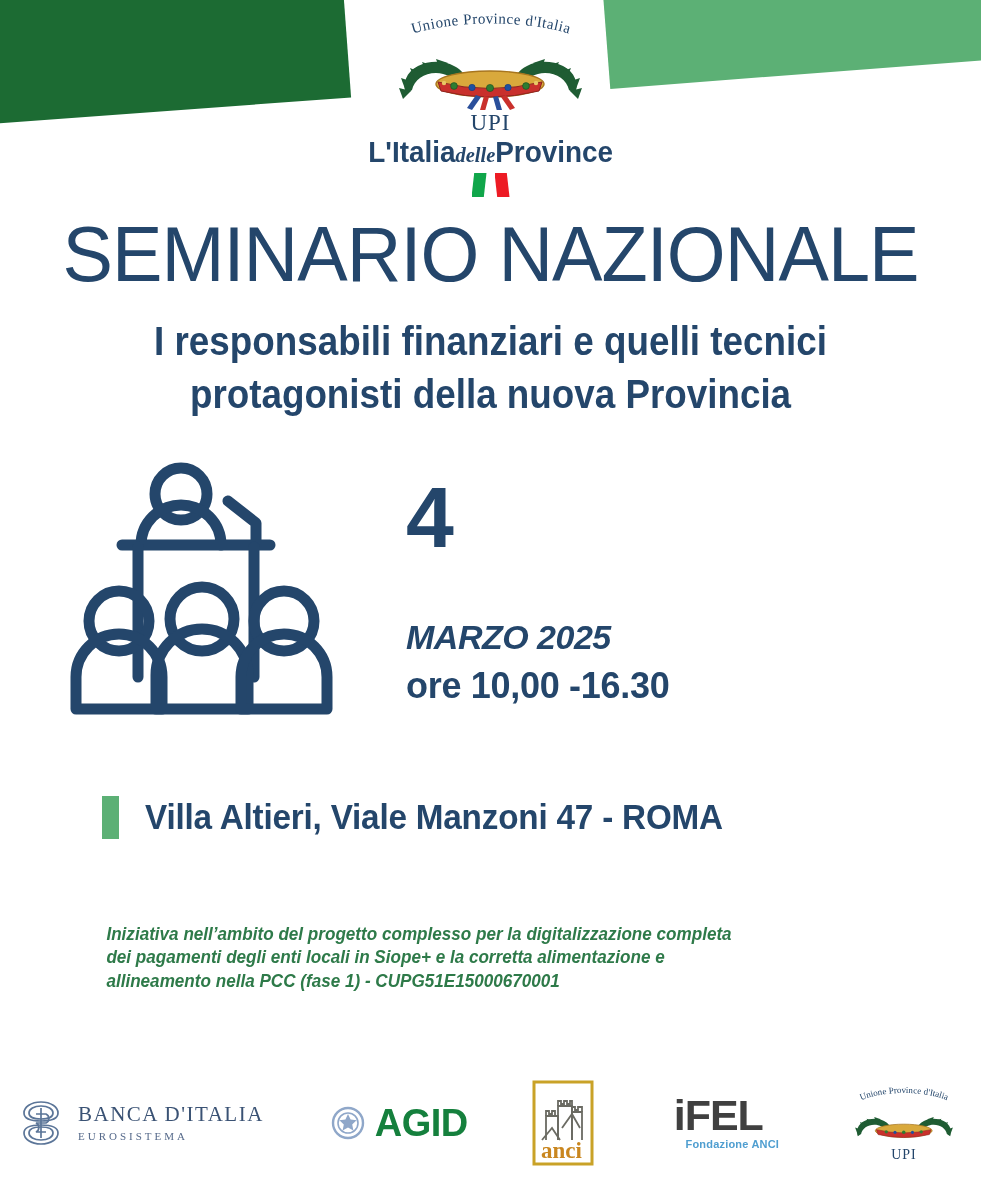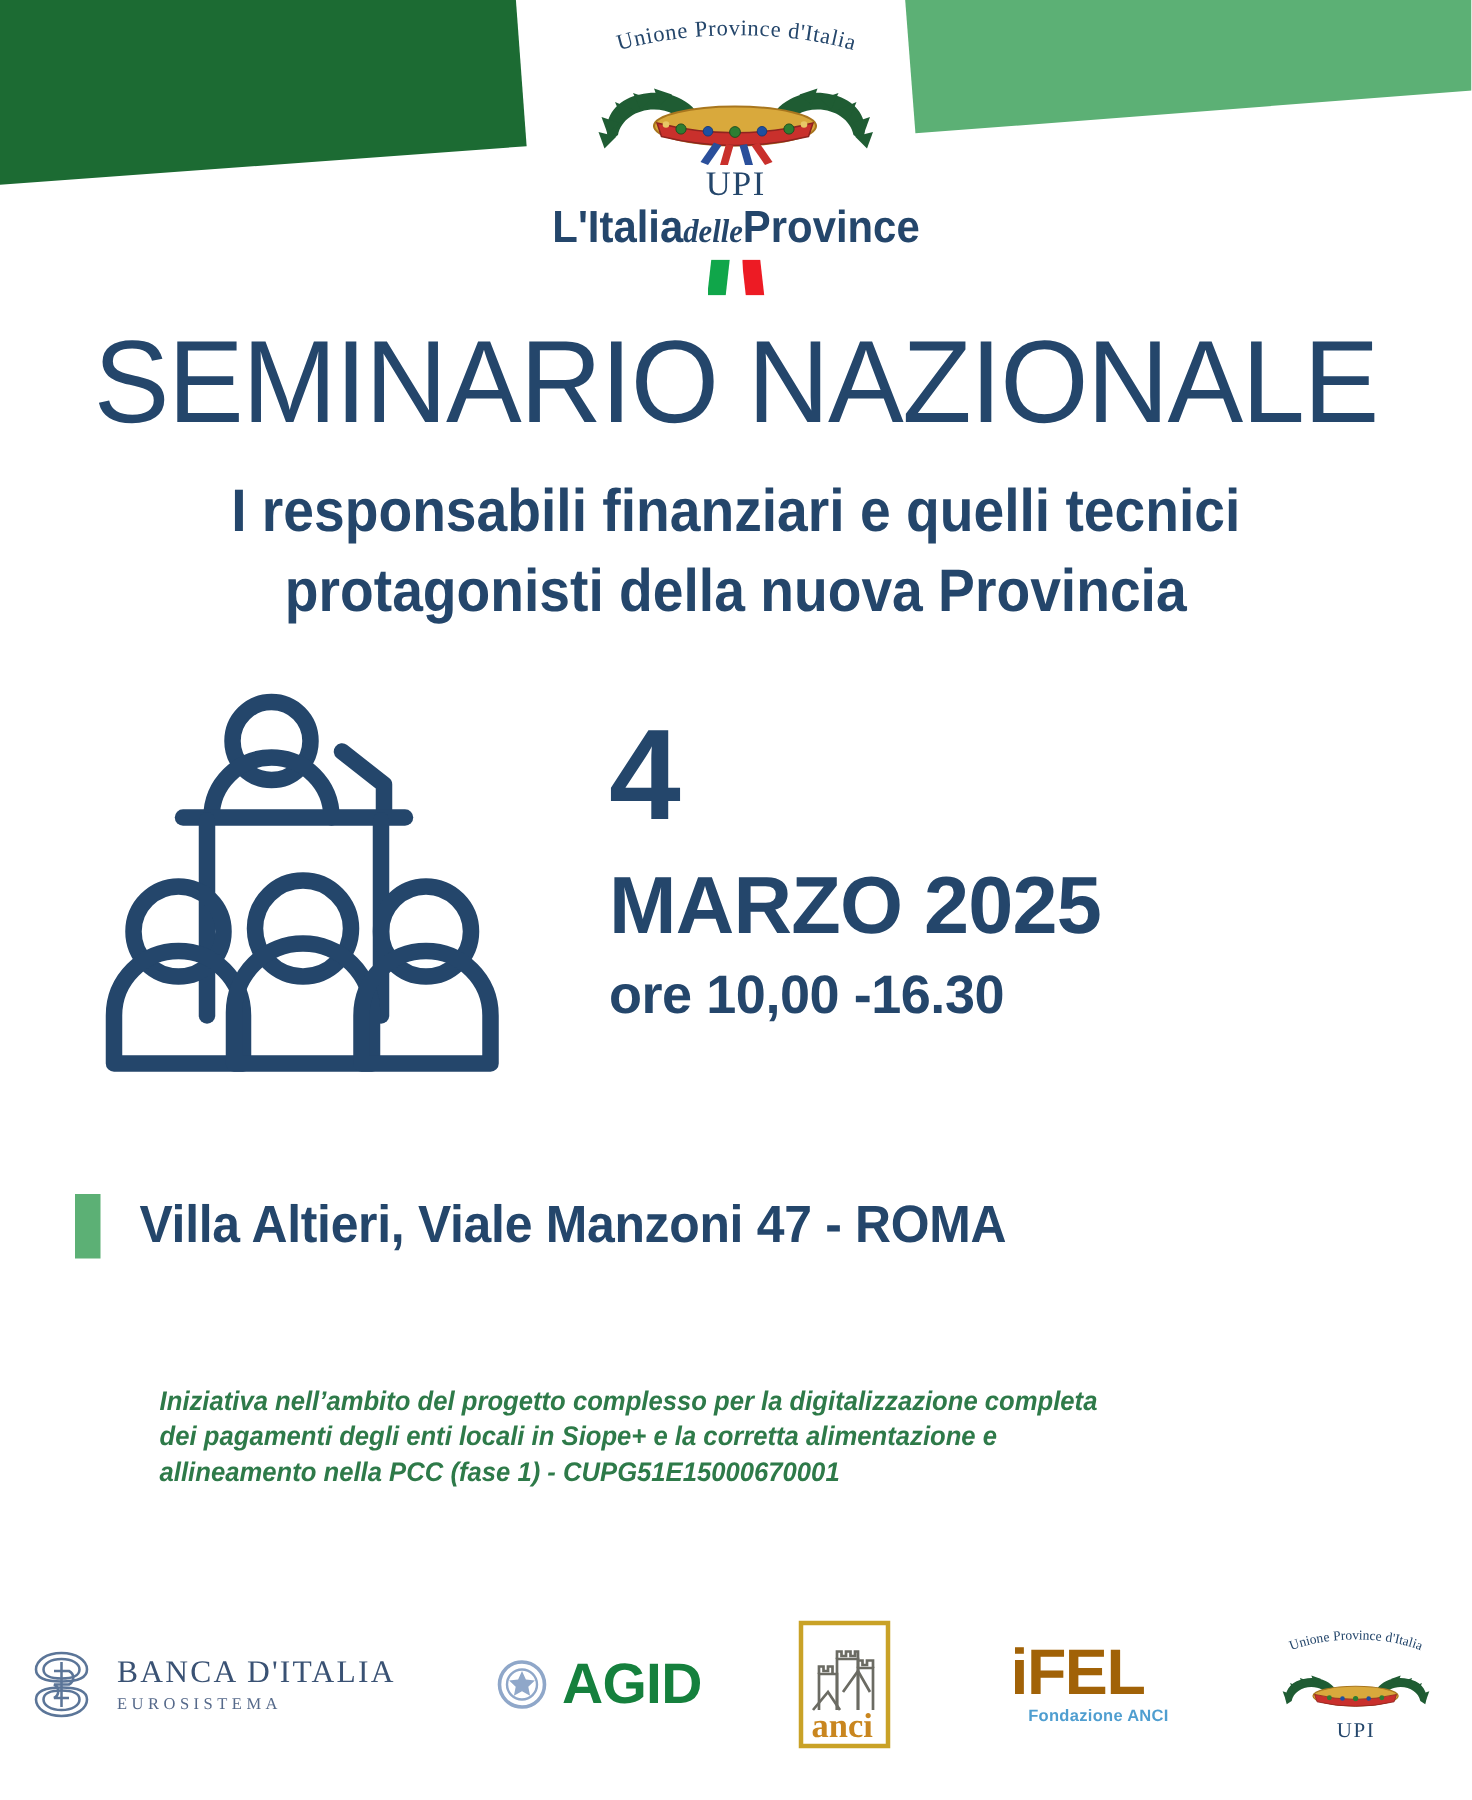--- a/index.html
+++ b/index.html
@@ -100,33 +100,33 @@
   .date-col{
     margin-left:44px;
     padding-top:18px;
     color:#24466b;
   }
   .date-day{
     font-size:86px;font-weight:bold;line-height:.95;
     letter-spacing:-1px;
   }
   .date-month{
-    font-size:54px;font-weight:bold;line-height:1;
-    margin-top:19px;letter-spacing:-.5px;
+    font-size:34px;font-weight:bold;line-height:1;
+    margin-top:62px;letter-spacing:-.5px;font-style:italic;
   }
   .date-hours{
     font-size:36px;font-weight:bold;line-height:1;
     margin-top:14px;letter-spacing:-.3px;
   }
 
   
   .venue{
     position:relative;z-index:5;
     display:flex;align-items:center;
-    margin-top:62px;padding-left:50px;
+    margin-top:62px;padding-left:102px;
   }
   .venue-bar{
     width:17px;height:43px;background:#5cb075;flex:0 0 auto;
   }
   .venue-text{
     margin-left:26px;
     color:#24466b;font-weight:bold;font-size:35px;
     letter-spacing:-.2px;
     transform:scaleX(.95);transform-origin:left center;
     white-space:nowrap;
@@ -157,21 +157,21 @@
 
   .mef-text{
     margin-left:7px;color:#2f3c57;
     font-family:"Liberation Serif",serif;font-size:17px;line-height:1.25;
   }
   .agid-text{
     margin-left:7px;color:#15803d;font-weight:bold;font-size:38px;
     letter-spacing:-.5px;line-height:1;
   }
   .ifel-wrap{display:flex;flex-direction:column;align-items:center;}
-  .ifel-text{color:#a16207;font-weight:bold;font-size:43px;line-height:.9;letter-spacing:-1px;}
+  .ifel-text{color:#404040;font-weight:bold;font-size:43px;line-height:.9;letter-spacing:-1px;}
   .ifel-sub{color:#4f9ed0;font-weight:bold;font-size:11px;letter-spacing:.2px;margin-top:4px;padding-left:28px;}
   .upi-foot{display:flex;flex-direction:column;align-items:center;}
   .upi-foot-label{
     font-family:"Liberation Serif",serif;color:#24466b;font-size:14px;
     letter-spacing:1px;margin-top:1px;
   }
 </style>
 </head>
 <body>
 

